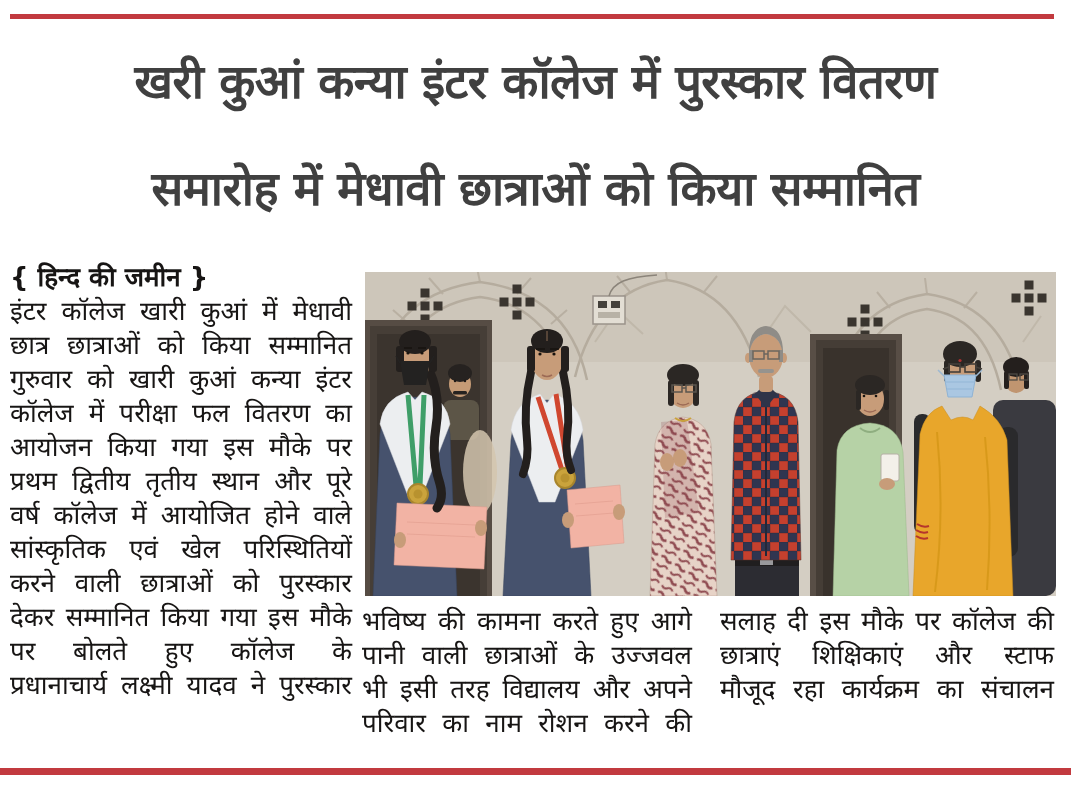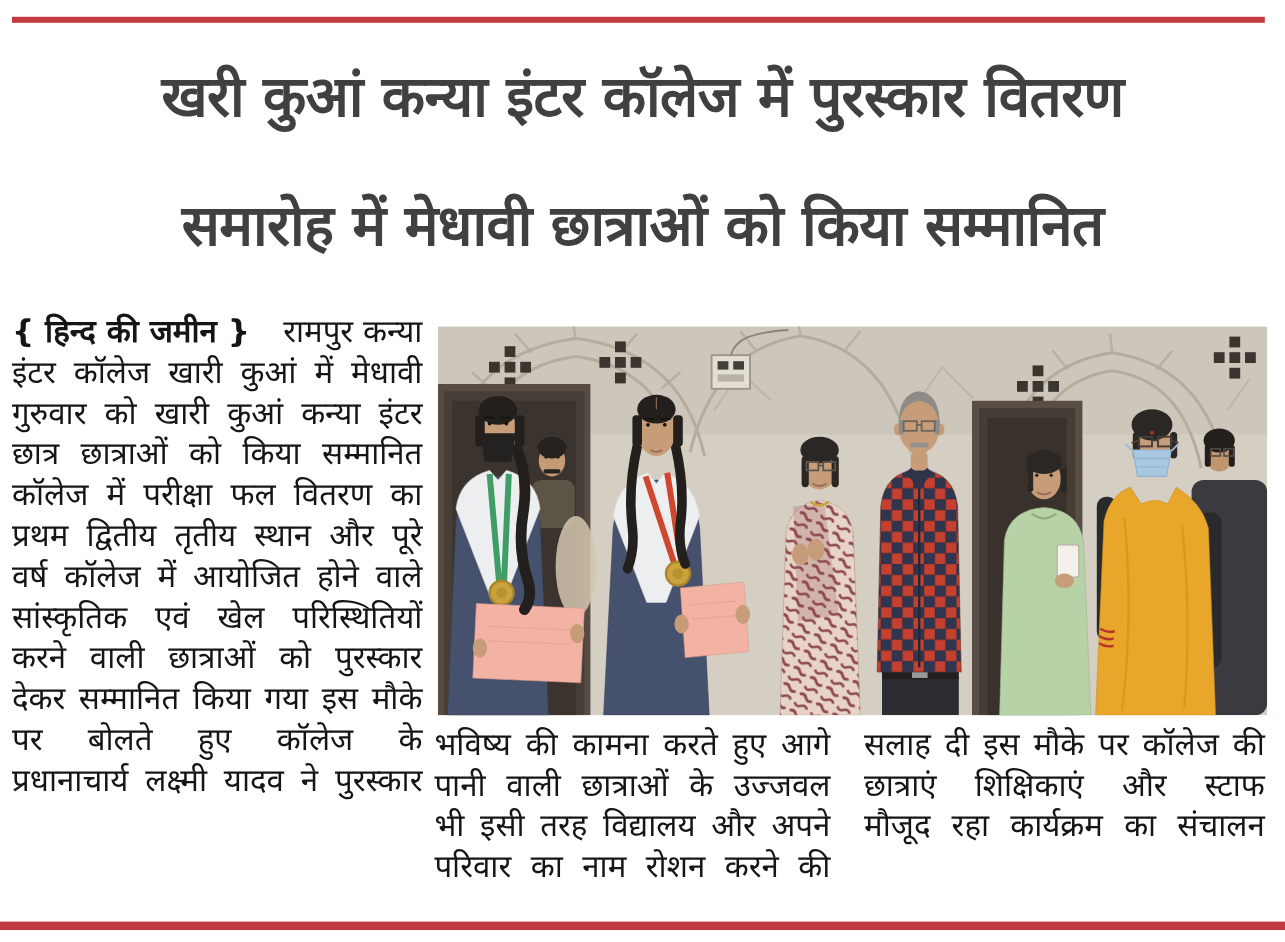--- a/index.html
+++ b/index.html
@@ -41,27 +41,27 @@
   <div class="rule top"></div>
 
   <div class="headline">
     <div class="hl-line">खरी कुआं कन्या इंटर कॉलेज में पुरस्कार वितरण</div>
     <div class="hl-line">समारोह में मेधावी छात्राओं को किया सम्मानित</div>
   </div>
 
   <div class="col col-left">
     <div class="first-line">
       <span class="brand">{ हिन्द की जमीन }</span>
-      <span class="first-rest">रामपुर कन्या</span>
     </div>
     <div>
         <div class="line">इंटर कॉलेज खारी कुआं में मेधावी</div>
+        <div class="line">छात्र छात्राओं को किया सम्मानित</div>
         <div class="line">गुरुवार को खारी कुआं कन्या इंटर</div>
-        <div class="line">छात्र छात्राओं को किया सम्मानित</div>
         <div class="line">कॉलेज में परीक्षा फल वितरण का</div>
+        <div class="line">आयोजन किया गया इस मौके पर</div>
         <div class="line">प्रथम द्वितीय तृतीय स्थान और पूरे</div>
         <div class="line">वर्ष कॉलेज में आयोजित होने वाले</div>
         <div class="line">सांस्कृतिक एवं खेल परिस्थितियों</div>
         <div class="line">करने वाली छात्राओं को पुरस्कार</div>
         <div class="line">देकर सम्मानित किया गया इस मौके</div>
         <div class="line">पर बोलते हुए कॉलेज के</div>
         <div class="line">प्रधानाचार्य लक्ष्मी यादव ने पुरस्कार</div>
       </div>
   </div>
 

